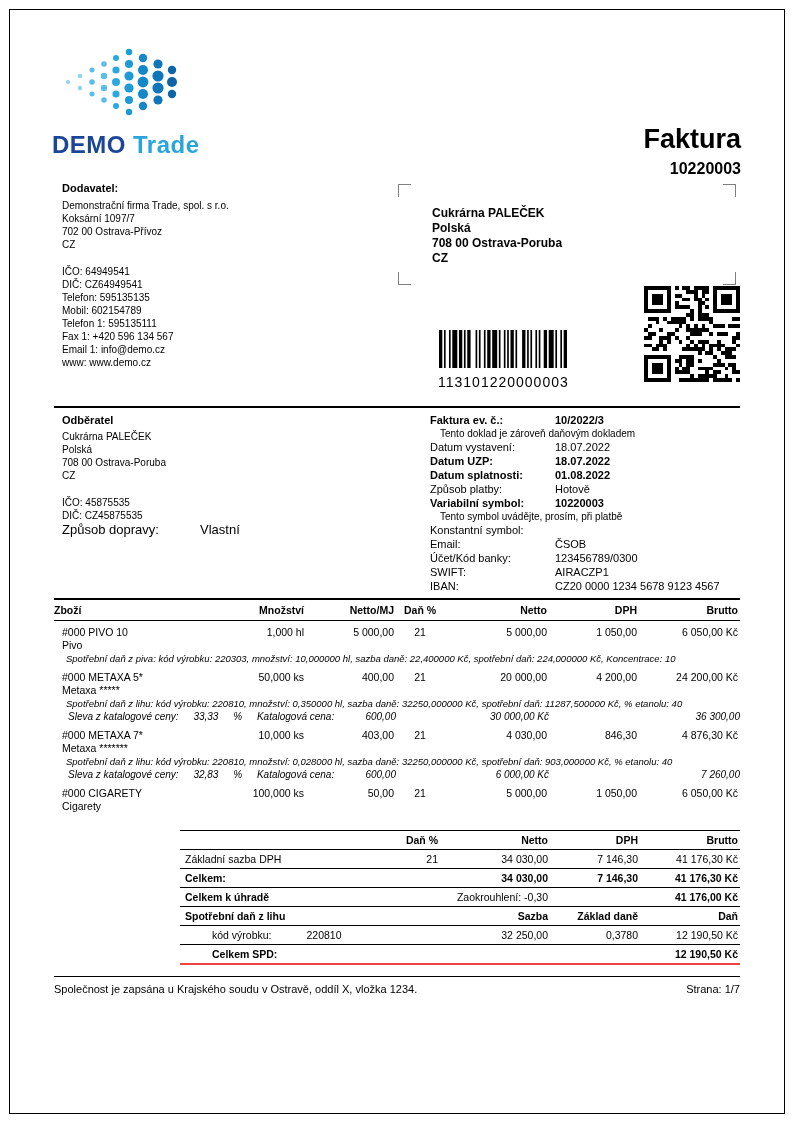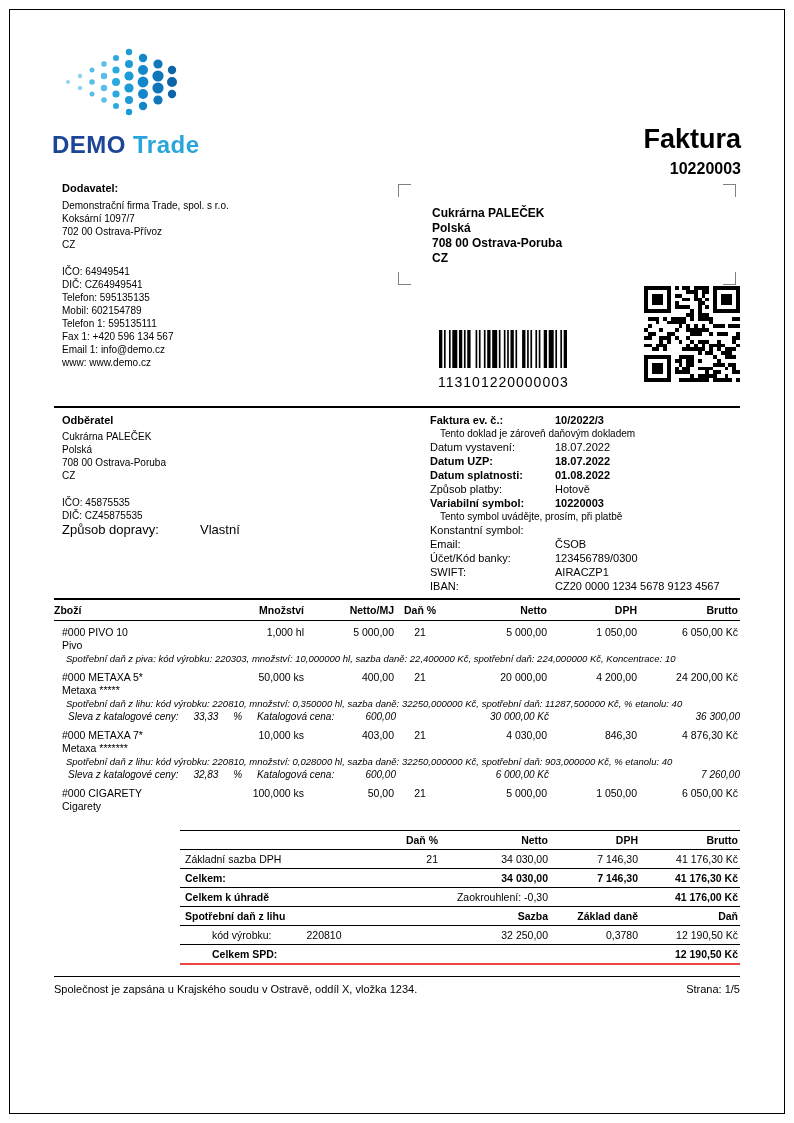--- a/index.html
+++ b/index.html
@@ -744,15 +744,15 @@
         <td></td>
         <td></td>
         <td class="ar">12 190,50 Kč</td>
       </tr>
     </tbody>
   </table>
 
   <div class="abs rule footer-rule"></div>
   <div class="abs footer">
     <span>Společnost je zapsána u Krajského soudu v Ostravě, oddíl X, vložka 1234.</span>
-    <span>Strana: 1/5</span>
+    <span>Strana: 1/7</span>
   </div>
 </div>
 
 </body></html>

